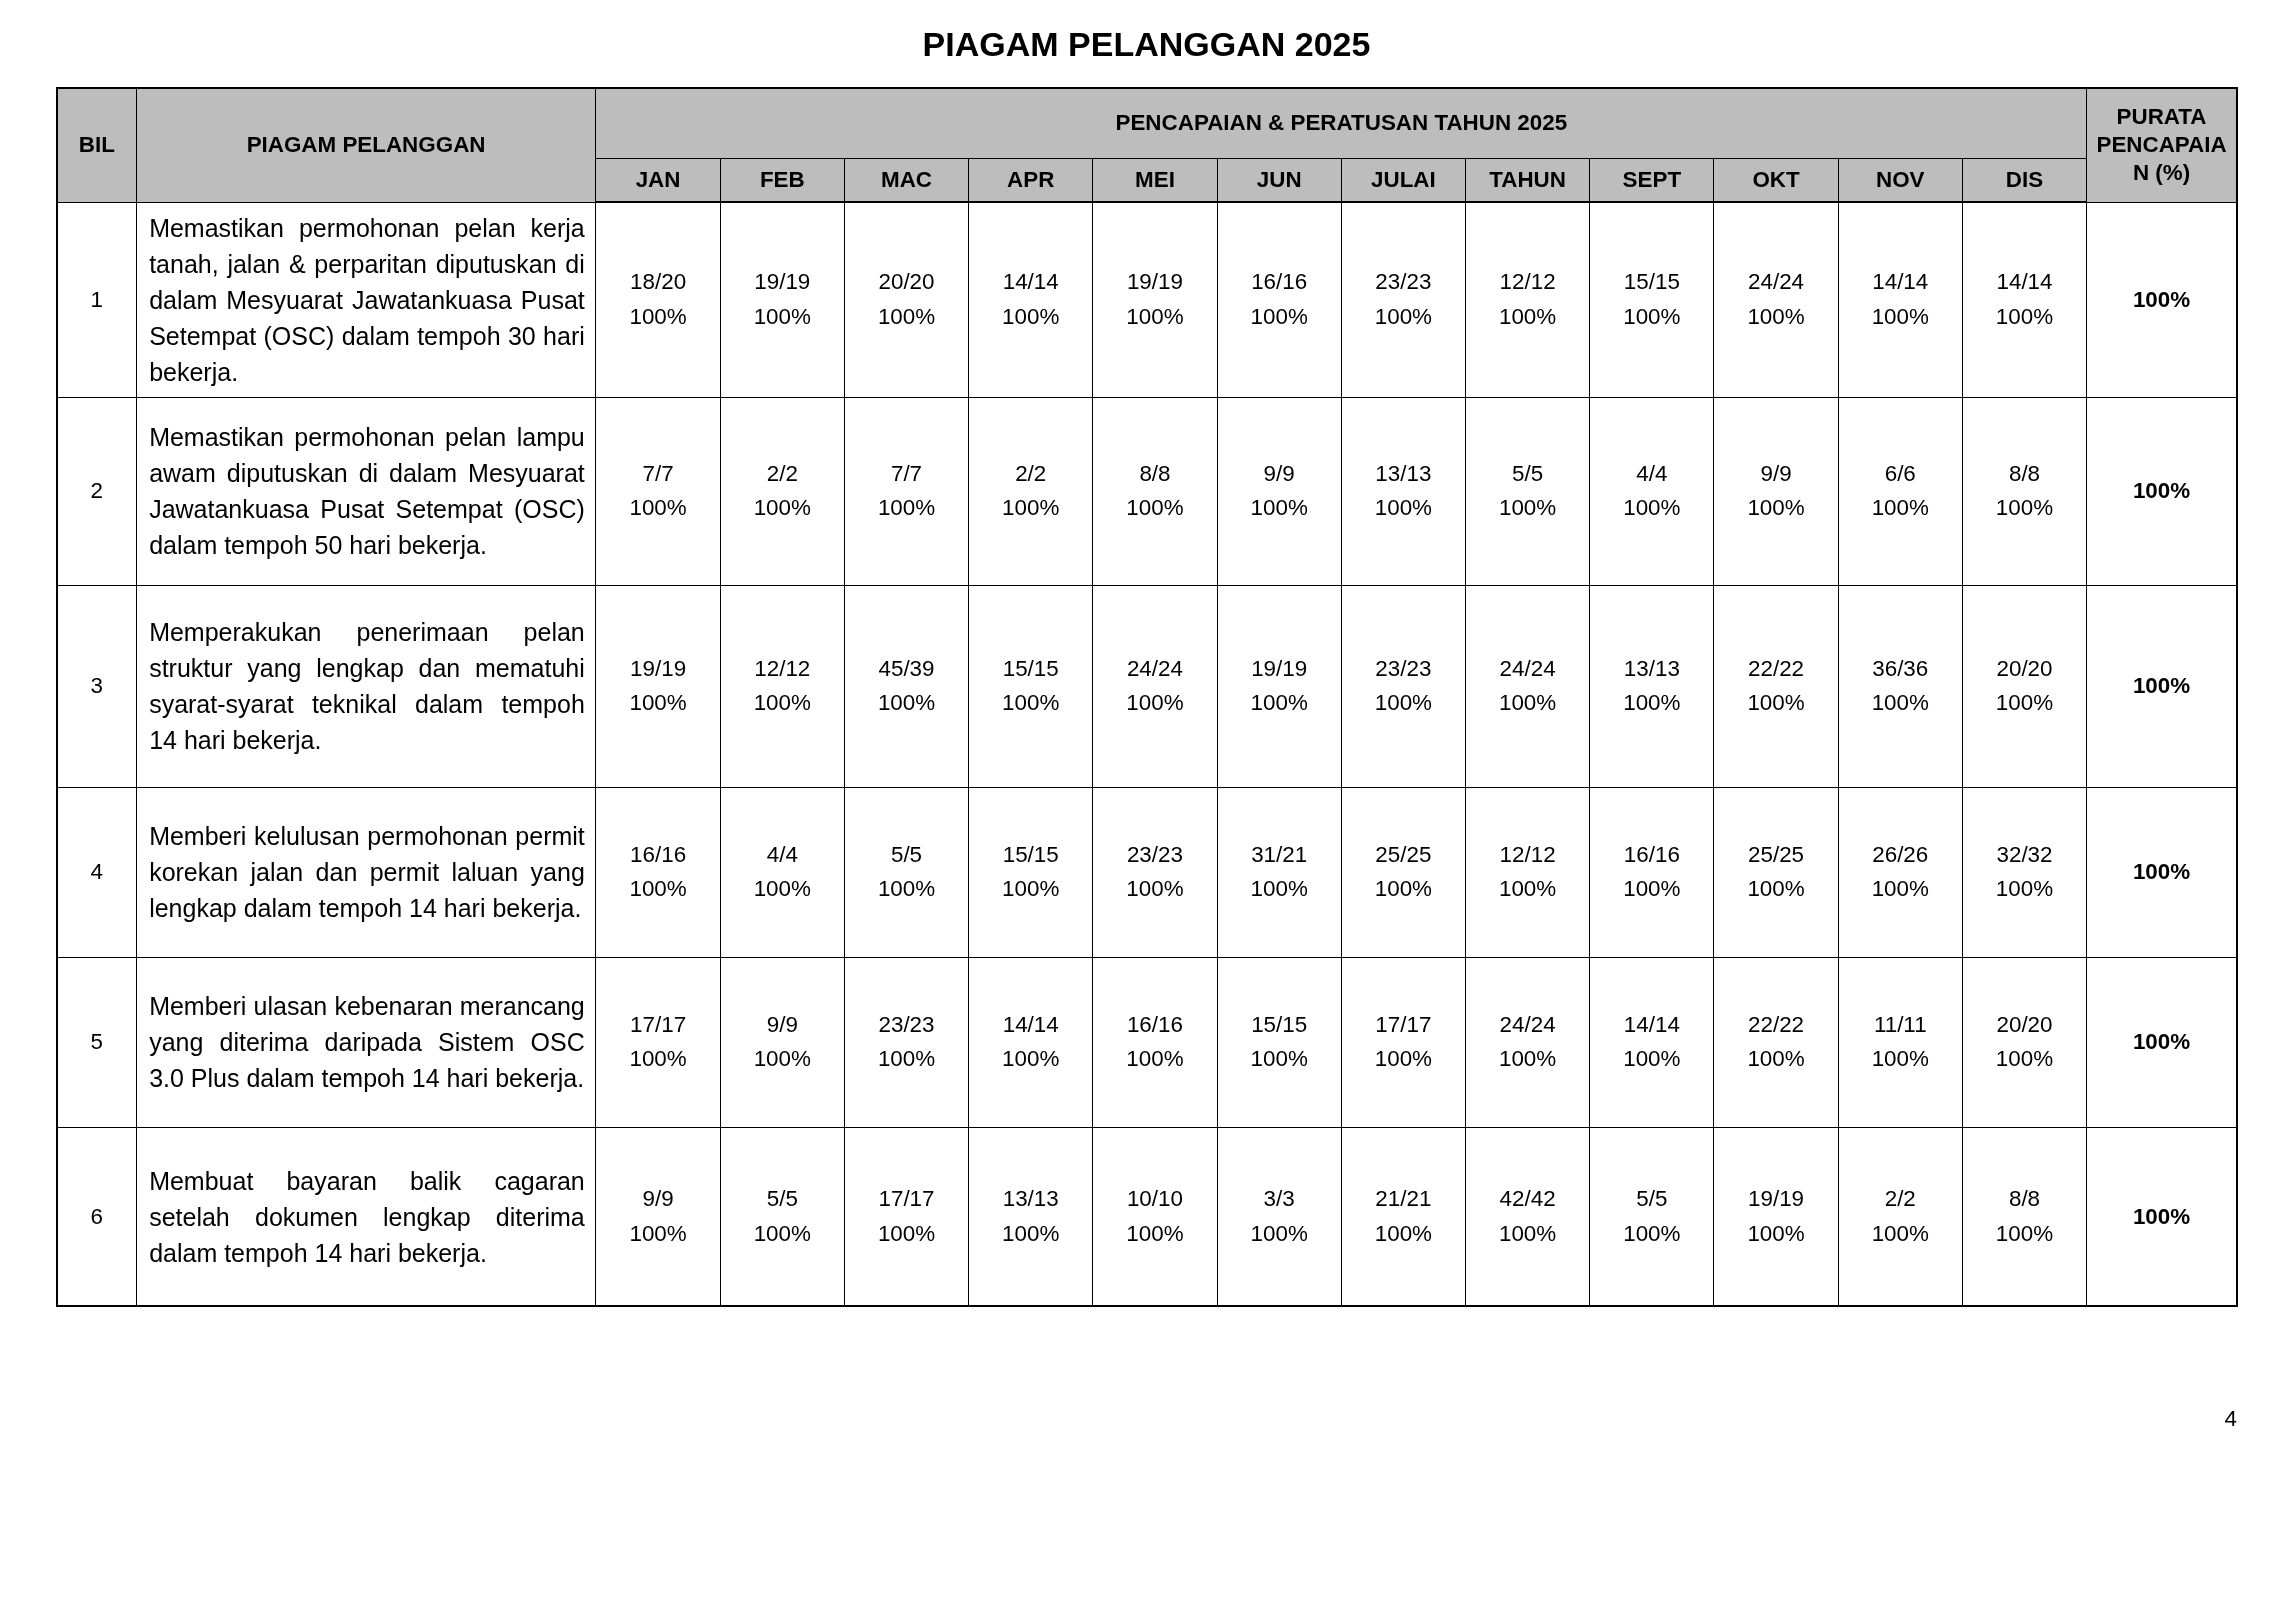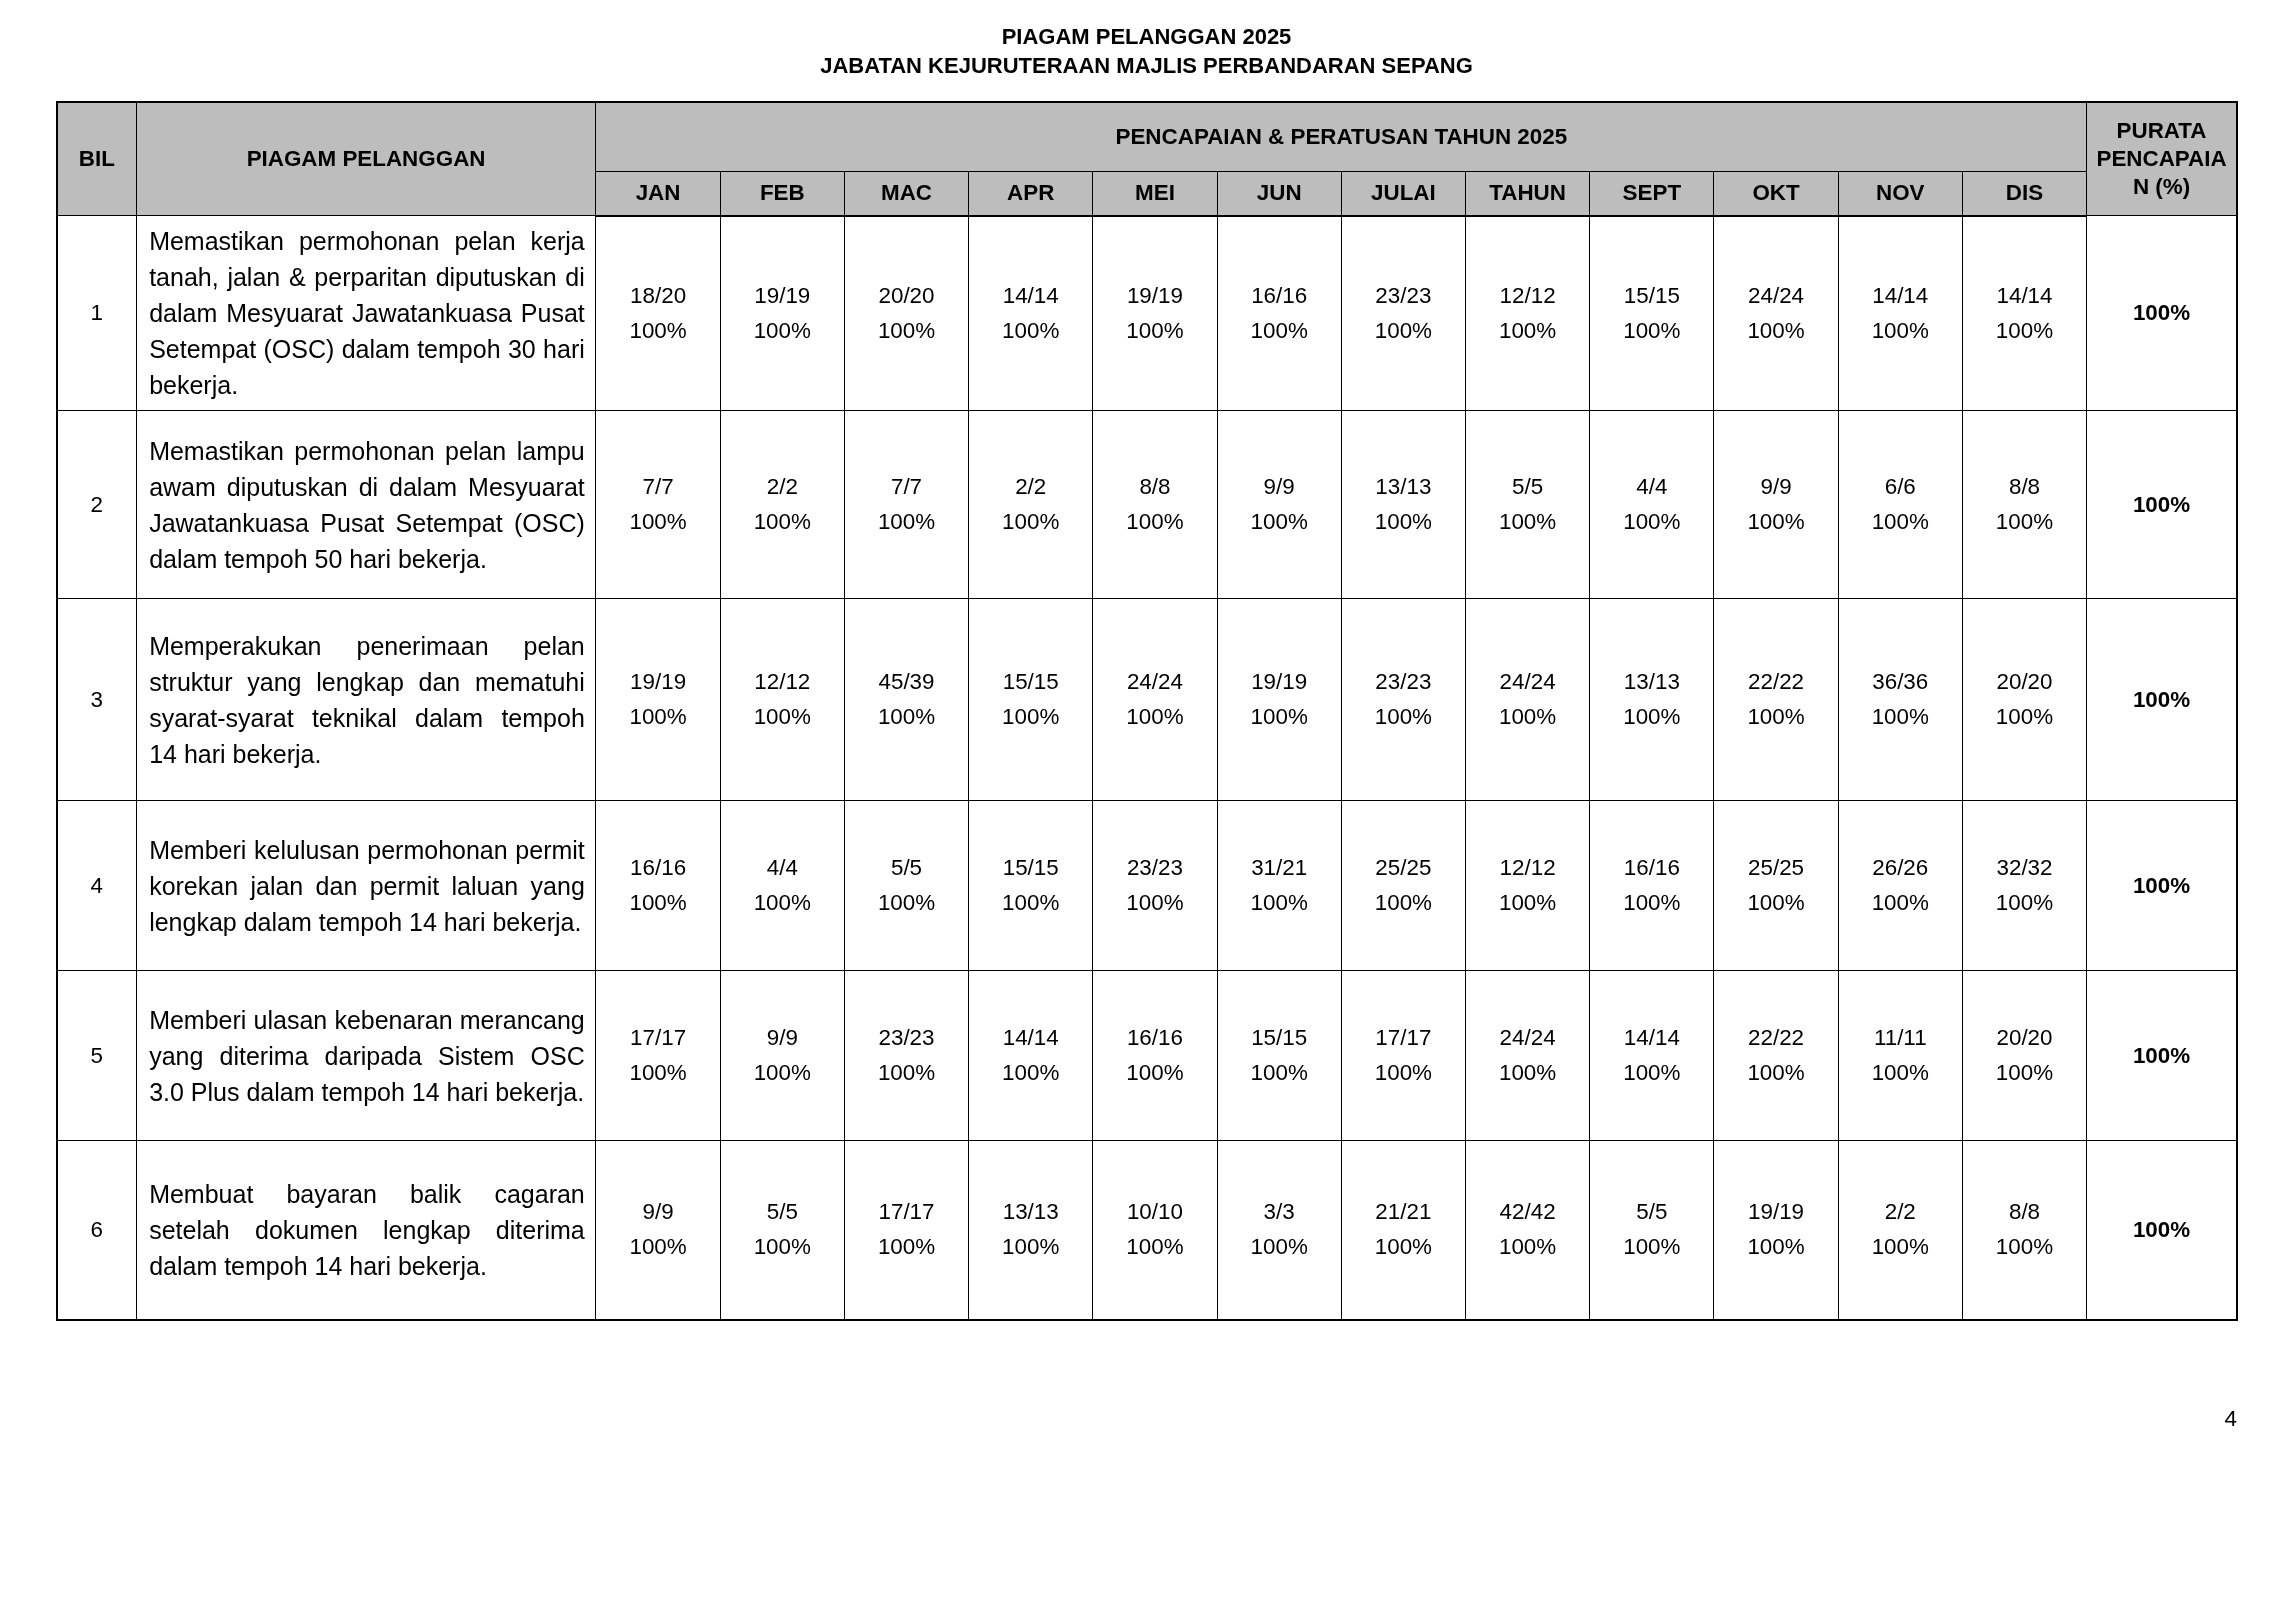--- a/index.html
+++ b/index.html
@@ -5,21 +5,21 @@
   html,body{margin:0;padding:0;}
   body{
     width:2293px;height:1621px;
     background:#ffffff;color:#000000;
     font-family:"Liberation Sans", sans-serif;
     position:relative;
   }
   .title{
     text-align:center;
     font-weight:bold;
-    font-size:22px;
+    font-size:34px;
     line-height:1.35;
     padding-top:21.5px;
     letter-spacing:0px;
   }
   table.charter{
     border-collapse:collapse;
     table-layout:fixed;
     width:2182px;
     margin:19.7px 0 0 56px;
     border:2.7px solid #000;
@@ -67,21 +67,20 @@
     right:56px;
     top:1406px;
     font-size:22.4px;
   }
 </style>
 </head>
 <body>
 
 <div class="title">
   <div>PIAGAM PELANGGAN 2025</div>
-  <div>JABATAN KEJURUTERAAN MAJLIS PERBANDARAN SEPANG</div>
 </div>
 
 <table class="charter">
   <colgroup>
     <col style="width:79px">
     <col style="width:459px">
     <col span="12" style="width:124px">
     <col style="width:150px">
   </colgroup>
   <thead>

